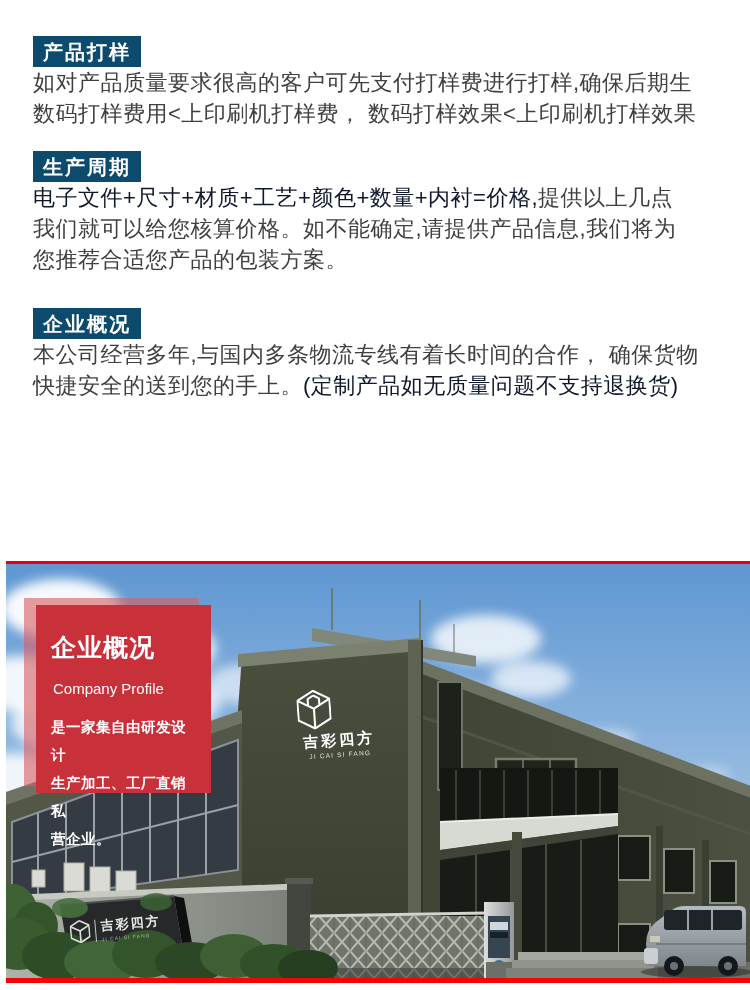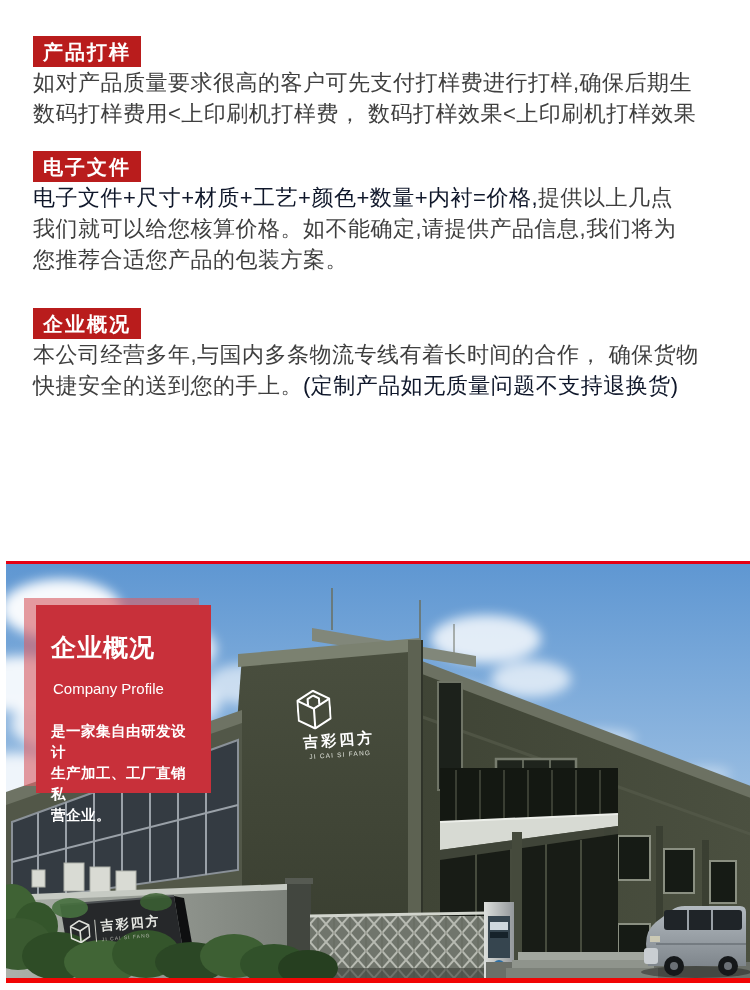--- a/index.html
+++ b/index.html
@@ -7,21 +7,21 @@
   body { font-family:"Liberation Sans","DejaVu Sans",sans-serif; }
   .page { position:relative; width:750px; height:990px; background:#fff; overflow:hidden; }
 
   
   .sec { margin-left:33px; margin-right:25px; }
   .sec-1 { padding-top:36px; }
   .sec-2 { padding-top:22px; }
   .sec-3 { padding-top:18px; }
   .sec-4 { padding-top:33px; }
   .badge {
-    display:inline-block; background:#b91c1c; color:#ffffff;
+    display:inline-block; background:#0c4a6e; color:#ffffff;
     font-size:20px; font-weight:bold; letter-spacing:2px;
     line-height:1; padding:6px 10px 5px 10px;
   }
   .para {
     font-size:22px; line-height:31px; color:#3f3f3f;
     letter-spacing:0.5px; white-space:pre-line; width:695px;
   }
   .red-text { color:#0f172a; }
 
   
@@ -36,21 +36,21 @@
     position:absolute; left:18px; top:34px; width:175px; height:188px;
     background:rgba(216,96,102,0.62);
   }
   .profile-card {
     position:absolute; left:30px; top:41px; width:175px; height:188px;
     background:#c8303a; color:#ffffff; padding:26px 15px 0 15px;
   }
   .profile-title { font-size:25px; font-weight:600; letter-spacing:1px; }
   .profile-sub { font-size:15px; font-weight:400; margin-top:16px; margin-left:2px; }
   .profile-body {
-    margin-top:24px; font-size:14.5px; font-weight:bold; line-height:21px;
+    margin-top:16px; font-size:14.5px; font-weight:bold; line-height:28px;
     white-space:pre-line; letter-spacing:0.5px;
   }
 
   
   .tower-logo {
     position:absolute; left:292px; top:124px; width:80px; text-align:center;
     color:#ffffff; transform:rotate(-4deg);
   }
   .tower-logo .name { font-size:15px; font-weight:bold; letter-spacing:3px; margin-top:3px; white-space:nowrap; }
   .tower-logo .sub  { font-size:6.5px; letter-spacing:1.2px; color:#dfe2da; margin-top:1px; white-space:nowrap; }
@@ -69,21 +69,21 @@
 
 <div class="page">
 
   <div class="sec sec-1">
     <span class="badge">产品打样</span>
     <p class="para">如对产品质量要求很高的客户可先支付打样费进行打样,确保后期生
 数码打样费用&lt;上印刷机打样费， 数码打样效果&lt;上印刷机打样效果</p>
   </div>
 
   <div class="sec sec-2">
-    <span class="badge">电子文件</span>
+    <span class="badge">生产周期</span>
     <p class="para"><span class="red-text">电子文件+尺寸+材质+工艺+颜色+数量+内衬=价格,</span><span>提供以上几点
 我们就可以给您核算价格。如不能确定,请提供产品信息,我们将为
 您推荐合适您产品的包装方案。</span></p>
   </div>
 
 
   <div class="sec sec-4">
     <span class="badge">企业概况</span>
     <p class="para"><span>本公司经营多年,与国内多条物流专线有着长时间的合作， 确保货物
 快捷安全的送到您的手上。</span><span class="red-text">(定制产品如无质量问题不支持退换货)</span></p>

